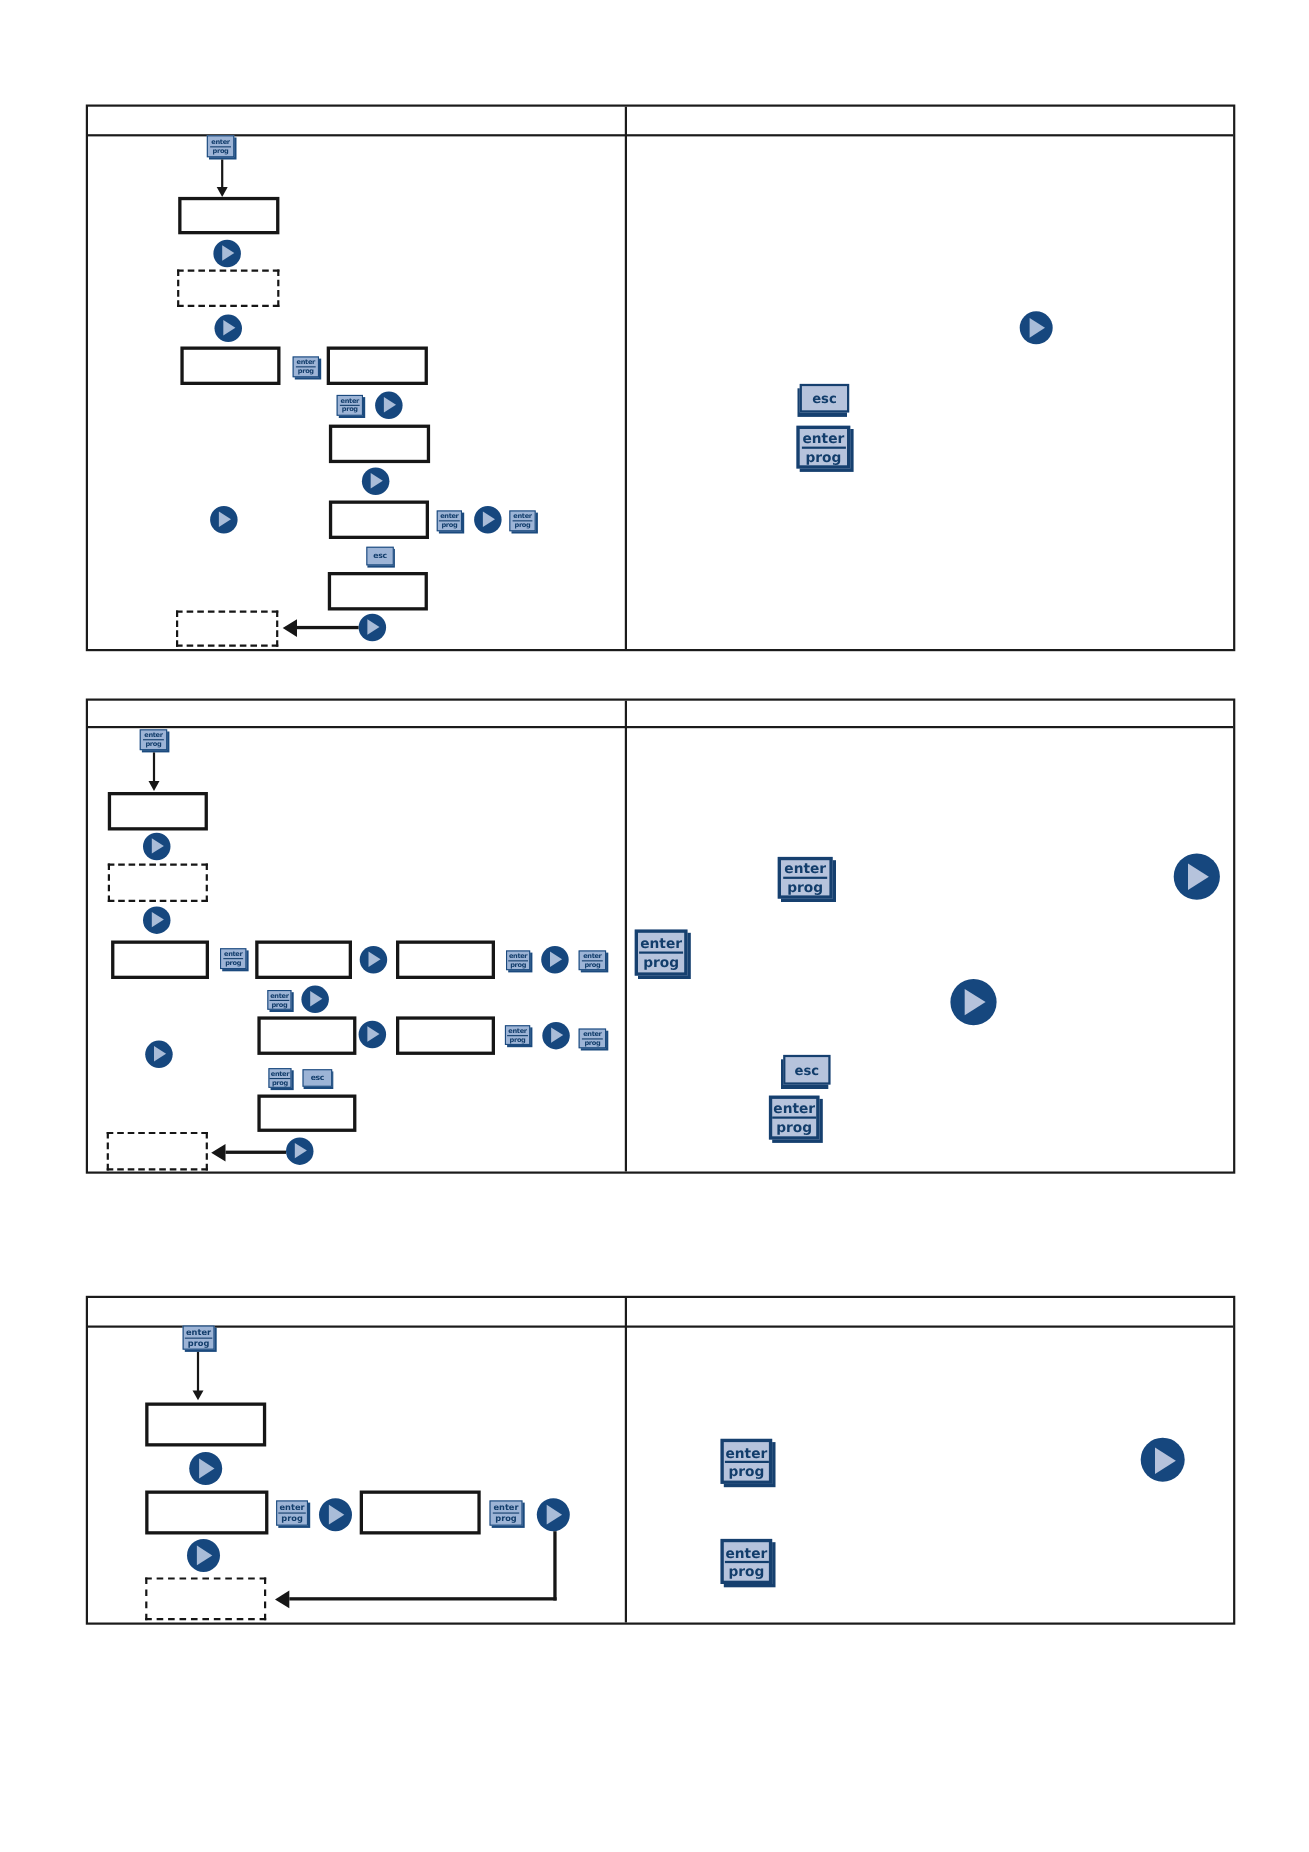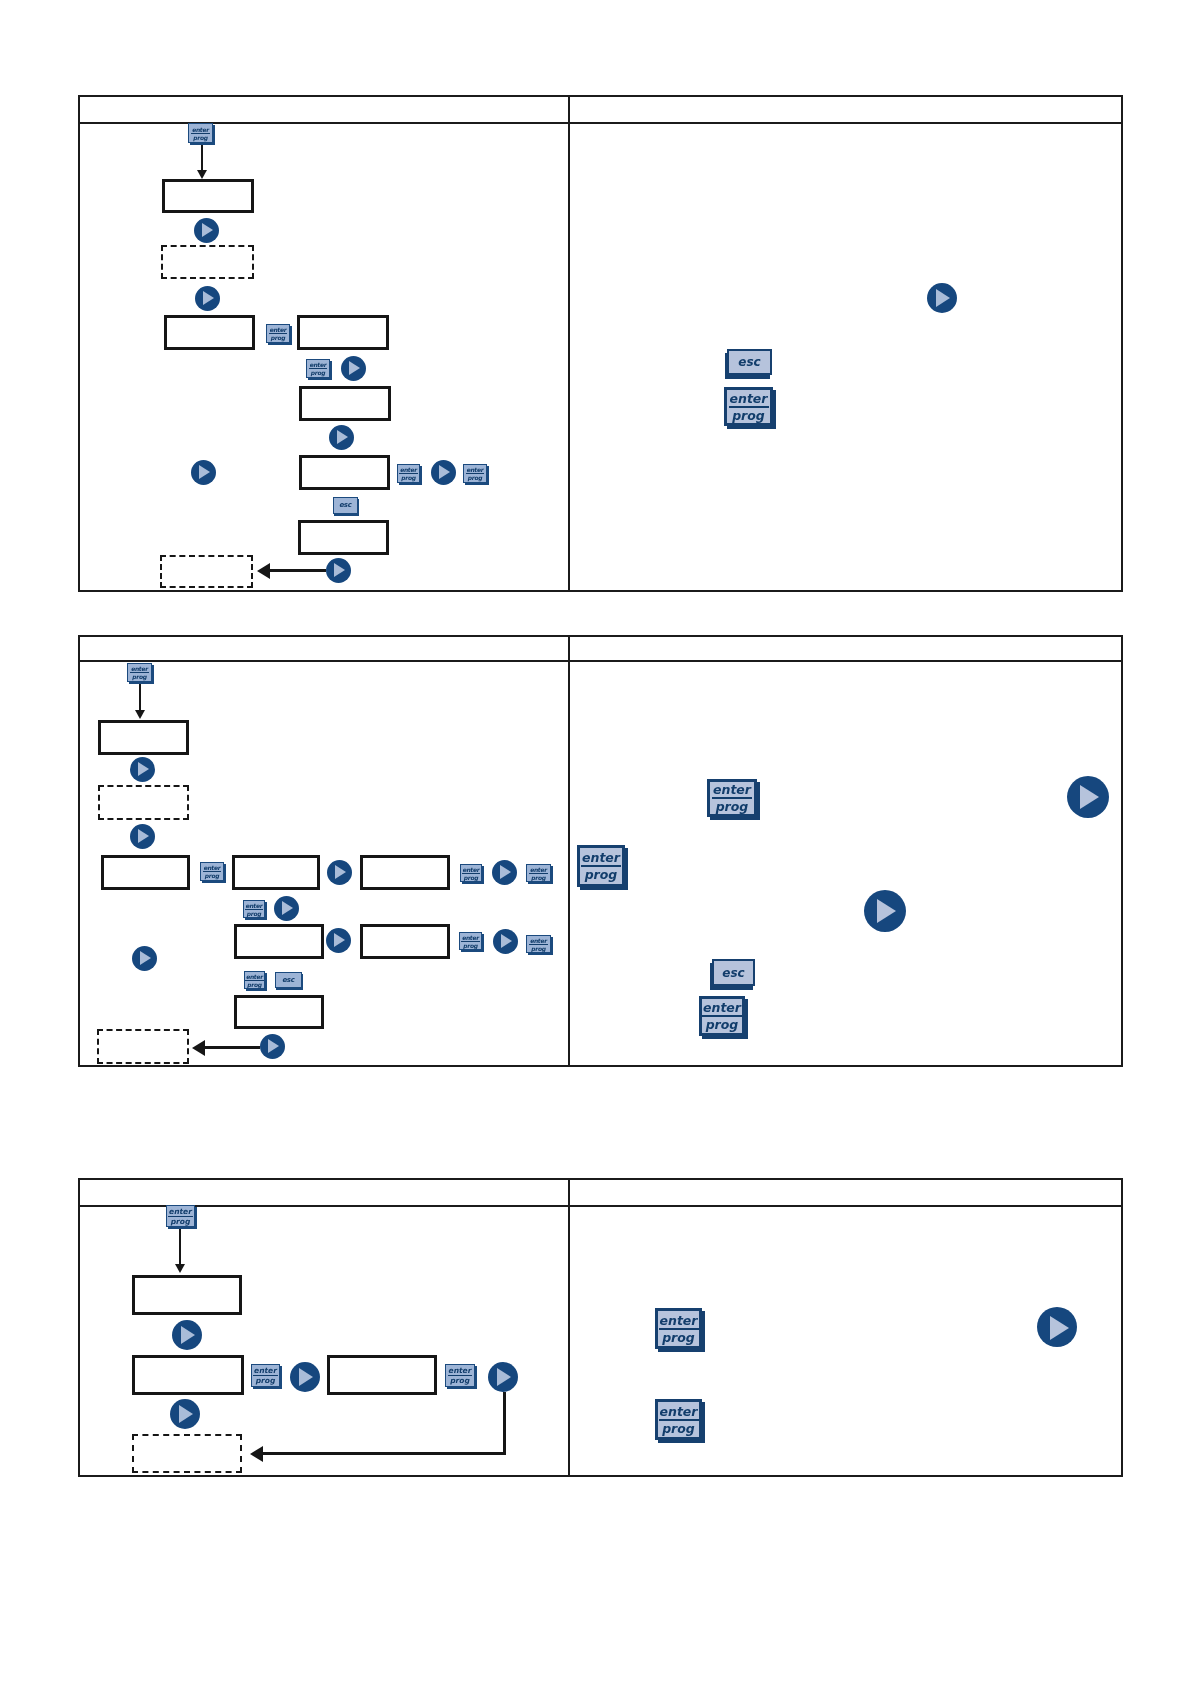--- a/index.html
+++ b/index.html
@@ -12,21 +12,21 @@
   .col-divider{position:absolute;top:0;bottom:0;width:2px;background:#1b1b1b;}
 
   
   .box{position:absolute;border:3px solid #161616;background:#fff;box-sizing:border-box;}
   .box-dashed{position:absolute;border:2px dashed #161616;background:#fff;box-sizing:border-box;}
 
   
   .kbd{position:absolute;display:flex;flex-direction:column;align-items:center;
        justify-content:center;background:#9db4d6;color:#123d6b;font-weight:bold;
        text-align:center;border:1px solid #1b4a7e;box-shadow:2px 2px 0 #1b4a7e;
-       box-sizing:border-box;font-style:italic;}
+       box-sizing:border-box;}
   .kbd .l1{border-bottom:1px solid #123d6b;padding:0 1px;}
   .kbd-sm{font-size:6px;line-height:7px;letter-spacing:-0.3px;}
   .kbd-md{font-size:7.5px;line-height:9px;}
   .kbd-lg{font-size:12.5px;line-height:15px;background:#b6c3dc;border:3px solid #16406f;
           box-shadow:3px 3px 0 #16406f;}
   .kbd-lg .l1{border-bottom:2px solid #123d6b;}
   .esc{justify-content:center;}
   .esc-sm{font-size:7px;line-height:9px;box-shadow:1px 2px 0 #1b4a7e;}
   .esc-lg{font-size:12px;line-height:14px;background:#b6c3dc;border:2px solid #16406f;
           box-shadow:-2px 4px 0 #16406f;}

